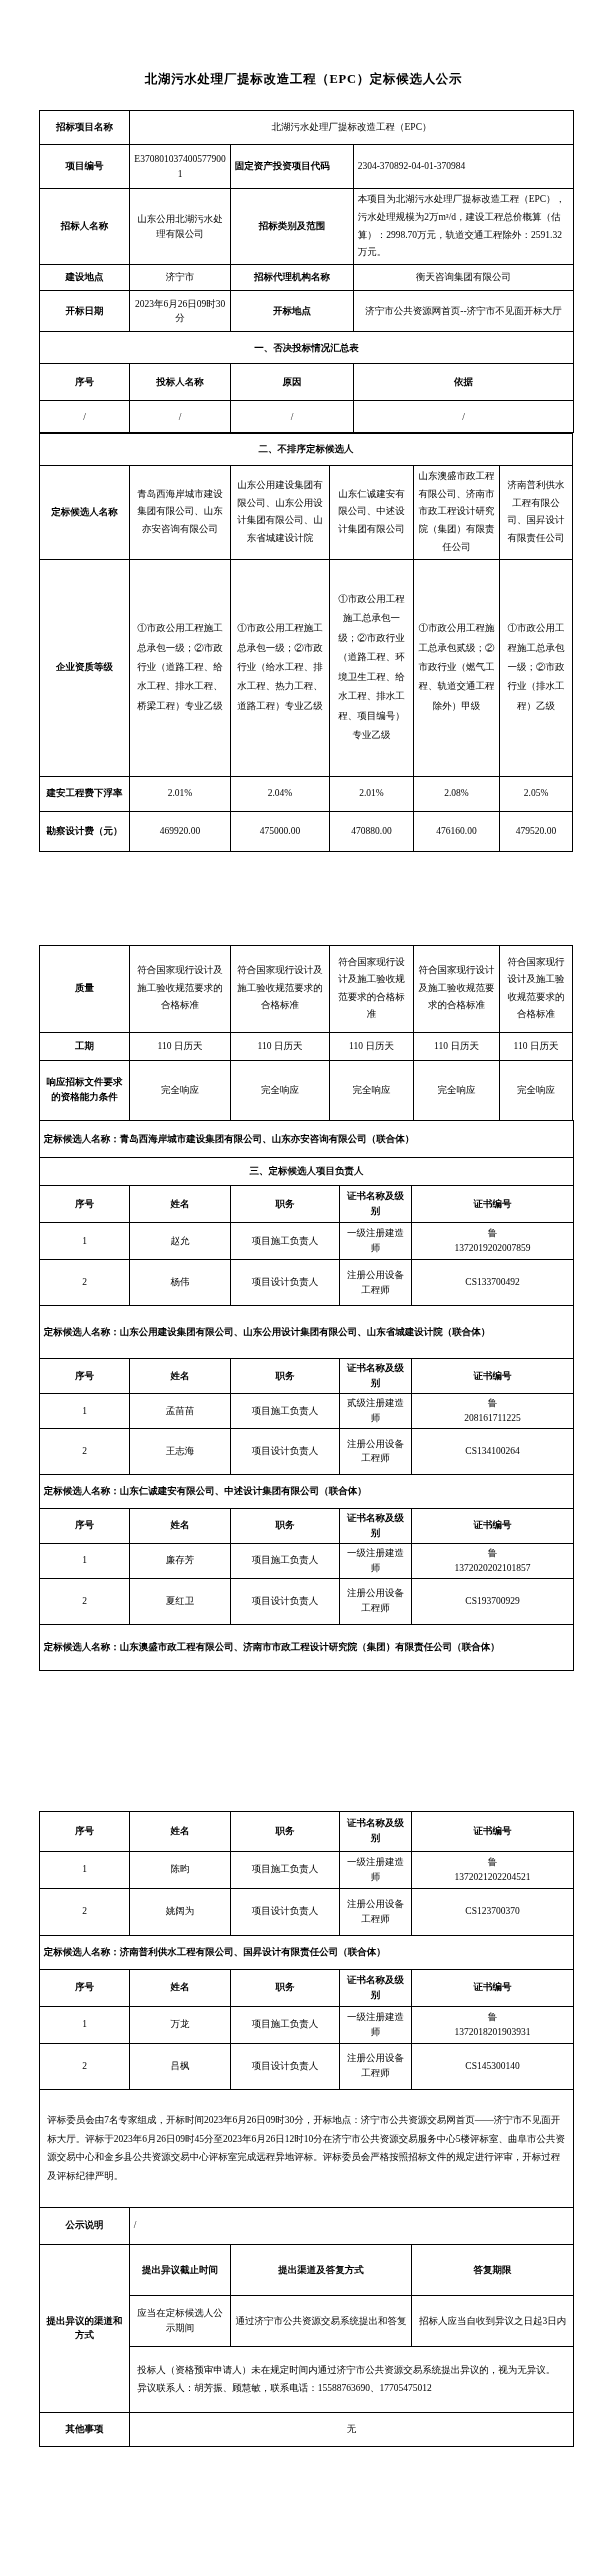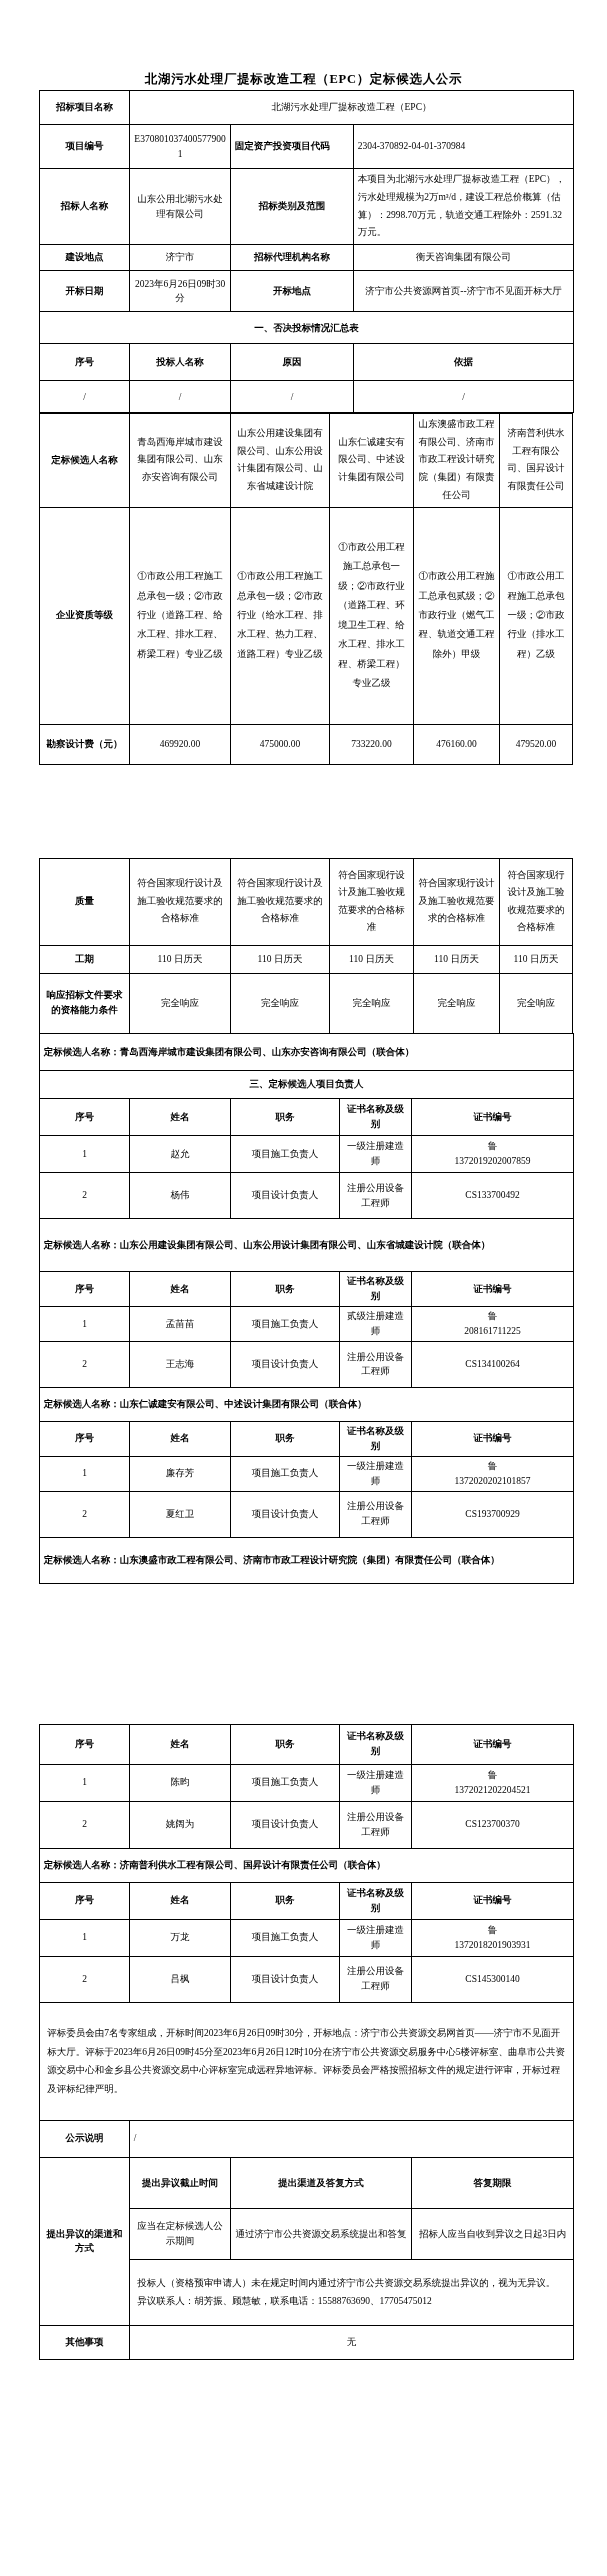--- a/index.html
+++ b/index.html
@@ -2,21 +2,21 @@
 <html style="font-size:11.8px"><head>
 <meta charset="utf-8">
 <style>
   html,body{margin:0;padding:0;background:#ffffff;}
   body{
     width:607px;height:2576px;overflow:hidden;
     font-family:"Liberation Serif","DejaVu Serif",serif;
     color:#000;
   }
   .doc-title{
-    margin:71px 0 2px 0;
+    margin:71px 0 22px 0;
     text-align:center;
     font-size:12.5px;
     font-weight:bold;
     letter-spacing:0.7px;
   }
   table{
     border-collapse:collapse;
     table-layout:fixed;
     width:533px;
     margin-left:39px;
@@ -104,41 +104,52 @@
 <table class="stack">
   <colgroup>
       <col style="width:90px">
       <col style="width:101px">
       <col style="width:99px">
       <col style="width:84px">
       <col style="width:86px">
       <col style="width:73px">
     </colgroup>
   <tbody>
+      <tr style="height:32px">
+    <td class="sec" colspan="6">二、不排序定标候选人</td>
+  </tr>
   <tr style="height:94px">
     <td class="lbl">定标候选人名称</td>
     <td class="tall">青岛西海岸城市建设集团有限公司、山东亦安咨询有限公司</td>
     <td class="tall">山东公用建设集团有限公司、山东公用设计集团有限公司、山东省城建设计院</td>
     <td class="tall">山东仁诚建安有限公司、中述设计集团有限公司</td>
     <td class="tall">山东澳盛市政工程有限公司、济南市市政工程设计研究院（集团）有限责任公司</td>
     <td class="tall">济南普利供水工程有限公司、国昇设计有限责任公司</td>
   </tr>
   <tr style="height:217px">
     <td class="lbl">企业资质等级</td>
     <td class="qual">①市政公用工程施工总承包一级；②市政行业（道路工程、给水工程、排水工程、桥梁工程）专业乙级</td>
     <td class="qual">①市政公用工程施工总承包一级；②市政行业（给水工程、排水工程、热力工程、道路工程）专业乙级</td>
-    <td class="qual">①市政公用工程施工总承包一级；②市政行业（道路工程、环境卫生工程、给水工程、排水工程、桥梁工程）专业乙级</td>
+    <td class="qual">①市政公用工程施工总承包一级；②市政行业（道路工程、环境卫生工程、给水工程、排水工程、项目编号）专业乙级</td>
     <td class="qual">①市政公用工程施工总承包贰级；②市政行业（燃气工程、轨道交通工程除外）甲级</td>
     <td class="qual">①市政公用工程施工总承包一级；②市政行业（排水工程）乙级</td>
+  </tr>
+  <tr style="height:35px">
+    <td class="lbl">建安工程费下浮率</td>
+    <td>2.01%</td>
+    <td>2.04%</td>
+    <td>2.01%</td>
+    <td>2.08%</td>
+    <td>2.05%</td>
   </tr>
   <tr style="height:40px">
     <td class="lbl">勘察设计费（元）</td>
     <td>469920.00</td>
     <td>475000.00</td>
-    <td>733220.00</td>
+    <td>470880.00</td>
     <td>476160.00</td>
     <td>479520.00</td>
   </tr>
 </tbody>
   </table>
 
 <div class="gap" style="height:93px"></div>
 
 <table>
   <colgroup>

